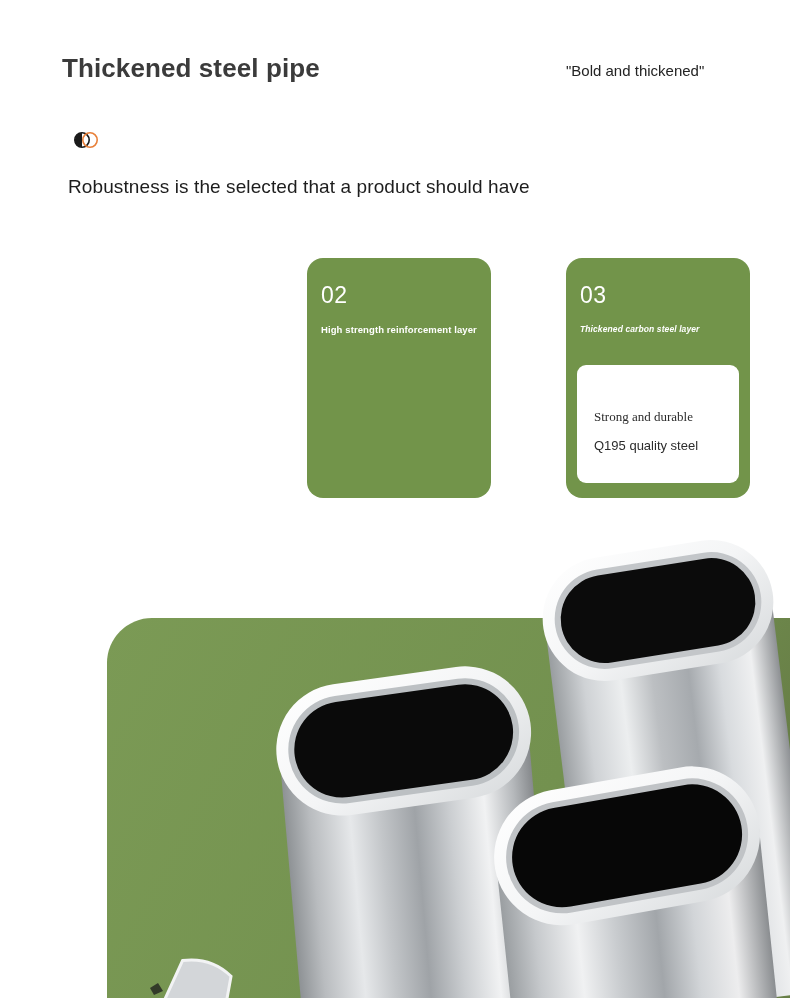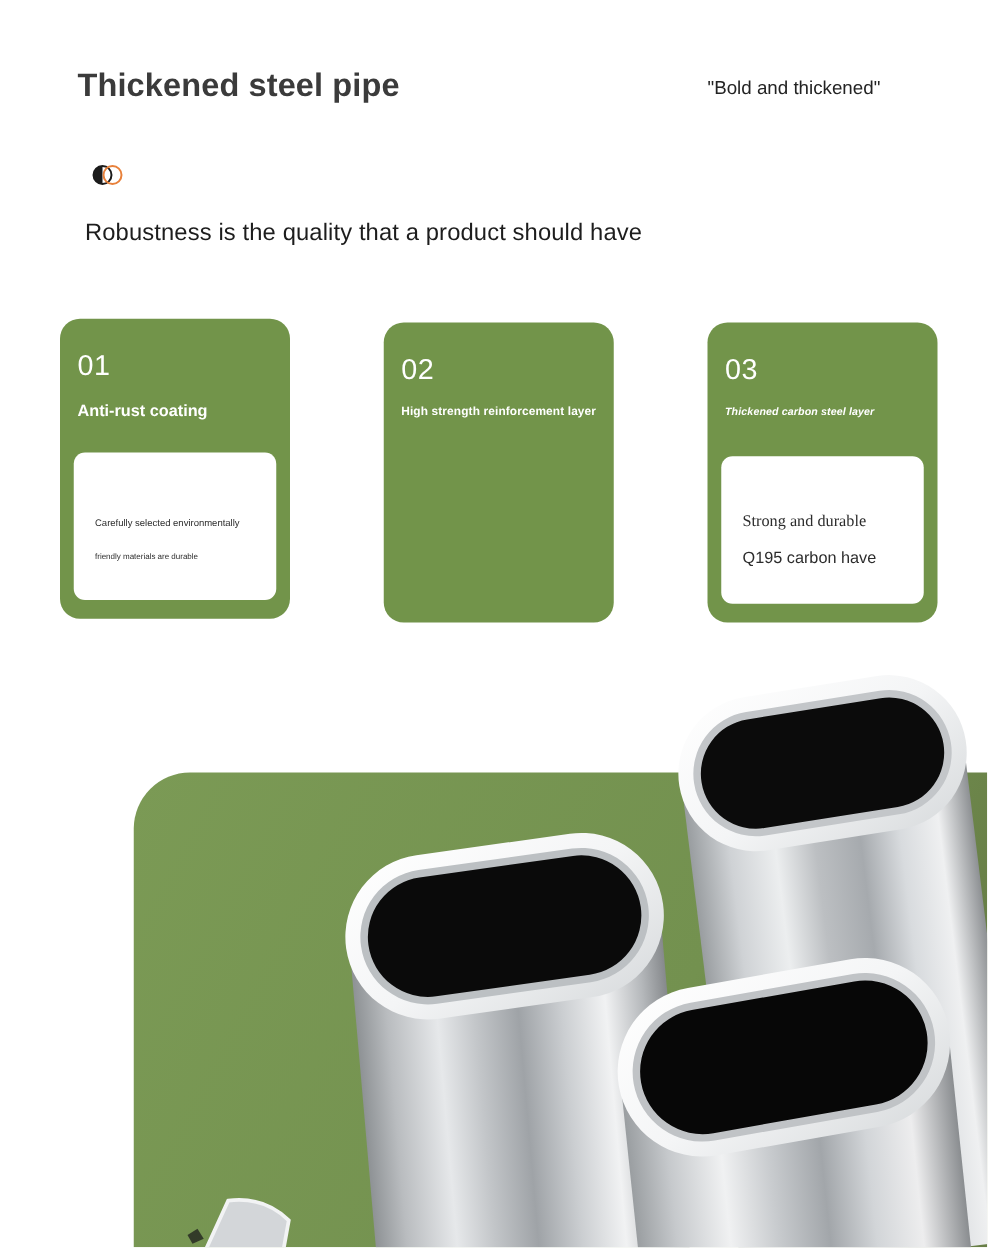--- a/index.html
+++ b/index.html
@@ -168,44 +168,36 @@
   <div class="header-tagline">"Bold and thickened"</div>
 
   <div class="badge-icon">
     <svg width="32" height="20" viewBox="0 0 32 20" xmlns="http://www.w3.org/2000/svg">
       <circle cx="11" cy="10" r="7.2" fill="#ffffff" stroke="#1b1b1b" stroke-width="1.6"></circle>
       <path d="M11 2.8 A7.2 7.2 0 0 0 11 17.2 Z" fill="#1b1b1b"></path>
       <circle cx="19" cy="10" r="7.2" fill="none" stroke="#e8803a" stroke-width="1.6"></circle>
     </svg>
   </div>
 
-  <div class="lead-line">Robustness is the quality that a product should have</div>
+  <div class="lead-line">Robustness is the selected that a product should have</div>
 
   <div class="card-row">
 
-    <div class="feature-card card-1">
-      <div class="card-number">01</div>
-      <div class="card-heading">Anti-rust coating</div>
-      <div class="card-body">
-        <p class="body-line-1">Carefully selected environmentally</p>
-        <p class="body-line-2">friendly materials are durable</p>
-      </div>
-    </div>
 
     <div class="feature-card card-2">
       <div class="card-number">02</div>
       <div class="card-heading">High strength reinforcement layer</div>
     </div>
 
     <div class="feature-card card-3">
       <div class="card-number">03</div>
       <div class="card-heading">Thickened carbon steel layer</div>
       <div class="card-body">
         <p class="body-line-1">Strong and durable</p>
-        <p class="body-line-2">Q195 carbon have</p>
+        <p class="body-line-2">Q195 quality steel</p>
       </div>
     </div>
 
     <div class="flow-arrow arrow-1">
       <svg width="52" height="40" viewBox="0 0 52 40" xmlns="http://www.w3.org/2000/svg">
         <line x1="2" y1="20" x2="40" y2="20" stroke="#111111" stroke-width="2.6"></line>
         <path d="M30 4 C38 11 41 17 41 20 C41 23 38 29 30 36" fill="none" stroke="#111111" stroke-width="2.6" stroke-linecap="round"></path>
       </svg>
     </div>
 

